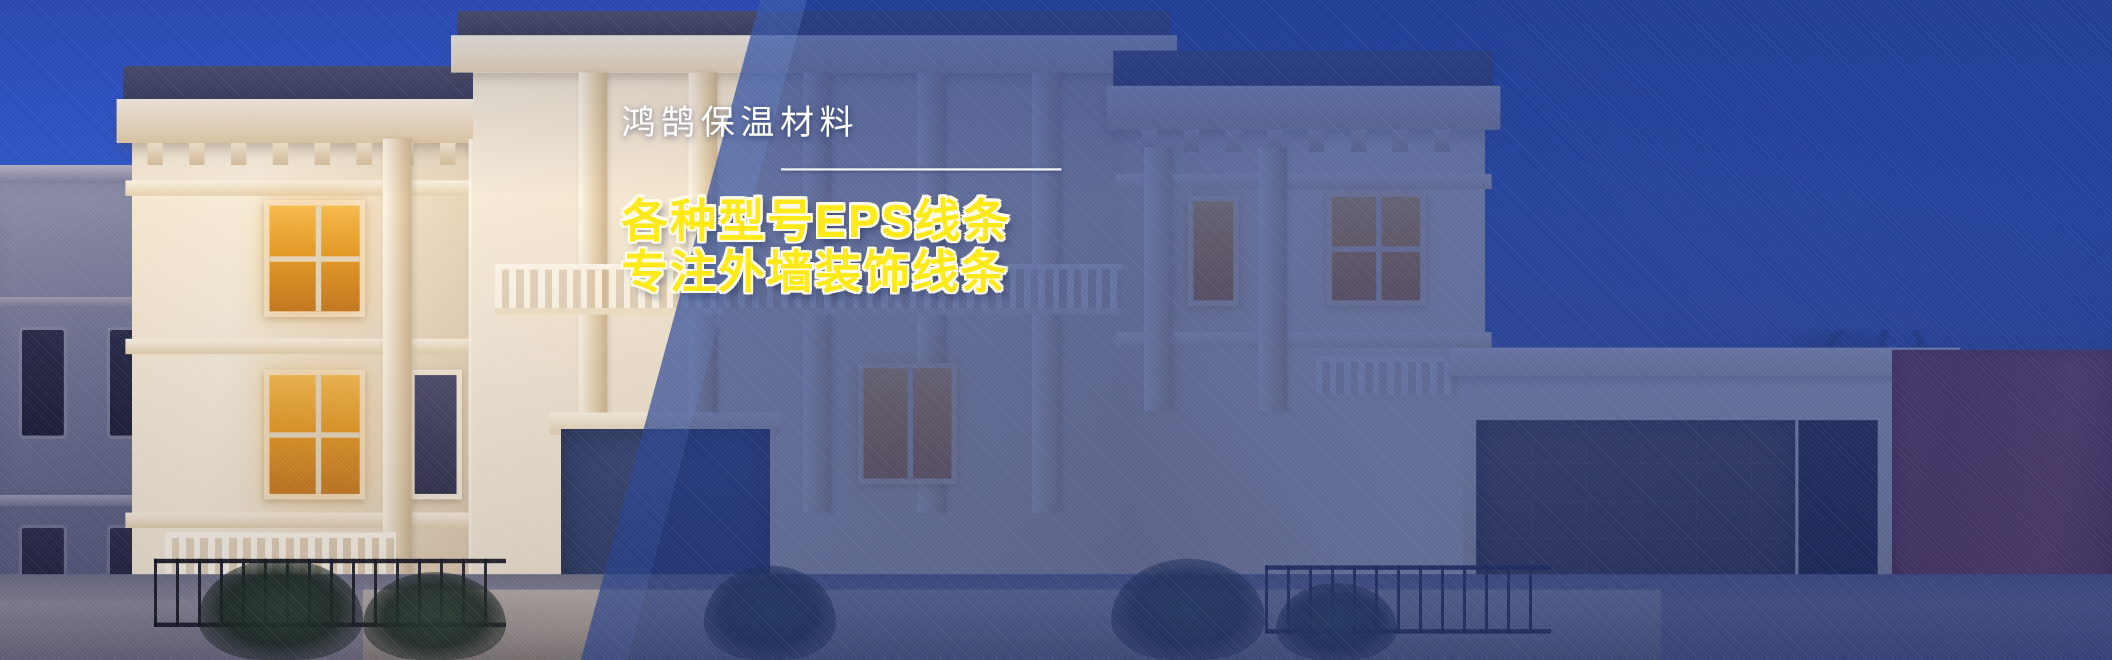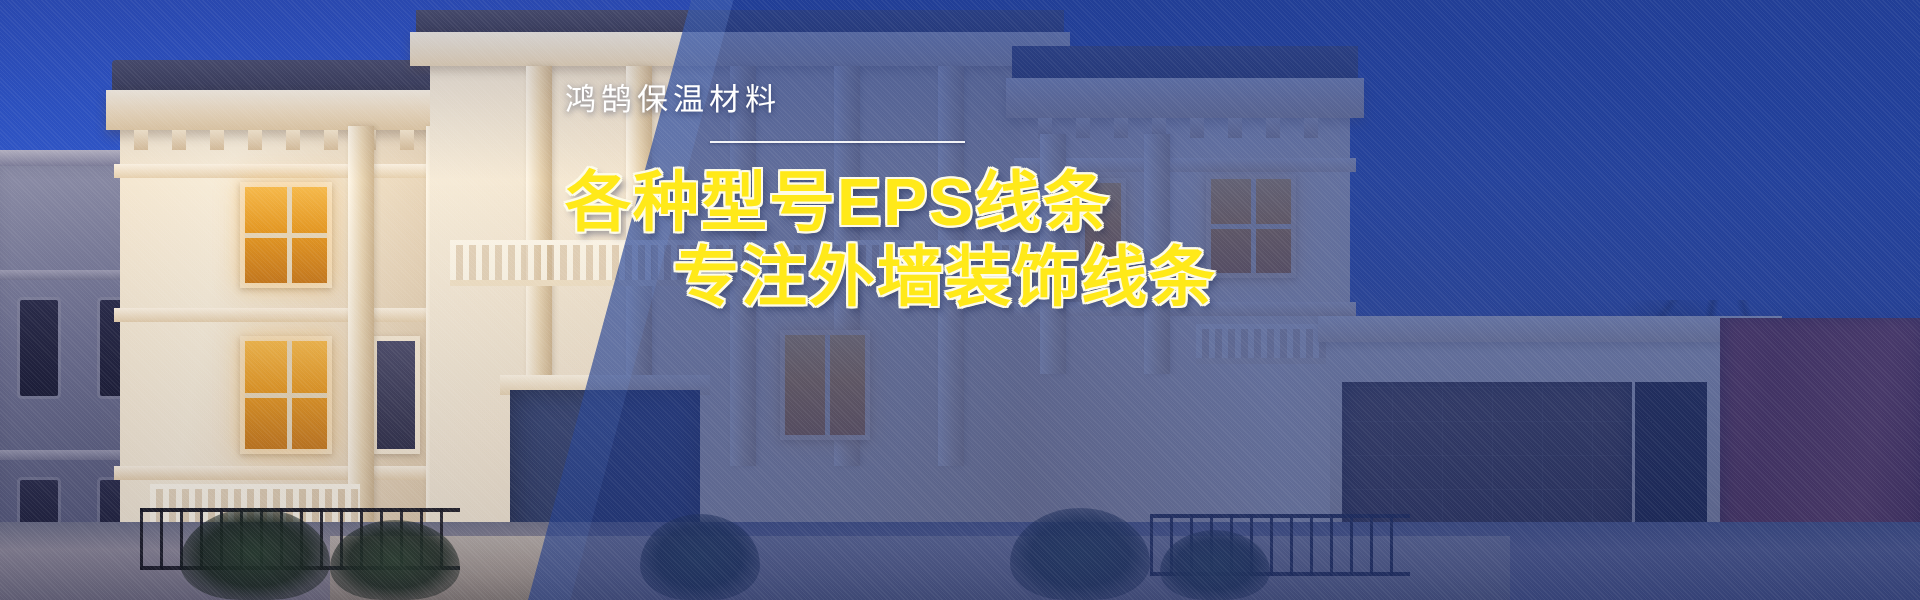--- a/index.html
+++ b/index.html
@@ -236,50 +236,50 @@
   }
   .diag-edge{
     position:absolute; inset:0;
     background:linear-gradient(180deg, rgba(120,160,235,.22), rgba(90,130,210,.10));
     clip-path:polygon(36.0% 0%, 38.2% 0%, 29.7% 100%, 27.5% 100%);
     pointer-events:none;
   }
 
   
   .copy{
-    position:absolute; left:565px; top:84px; width:760px;
+    position:absolute; left:565px; top:96px; width:760px;
     z-index:5;
   }
   .eyebrow{
     font-size:31px; line-height:1;
     letter-spacing:5px;
     color:#ffffff;
     font-weight:400;
     text-shadow:0 2px 6px rgba(10,20,60,.55);
   }
   .rule{
     margin:26px 0 0 145px;
     width:255px; height:2px;
     background:rgba(255,255,255,.92);
     box-shadow:0 1px 3px rgba(10,20,60,.4);
   }
   .headline{
     margin-top:22px;
-    font-size:66px; line-height:1.13;
+    font-size:42px; line-height:1.13;
     font-weight:700;
     letter-spacing:2px;
     color:#ffe919;
     text-shadow:
        2px 0 0 #fdfbe8,  -2px 0 0 #fdfbe8,
        0 2px 0 #fdfbe8,  0 -2px 0 #fdfbe8,
        2px 2px 0 #fdfbe8, -2px -2px 0 #fdfbe8,
        2px -2px 0 #fdfbe8, -2px 2px 0 #fdfbe8,
        4px 5px 7px rgba(18,28,72,.45);
   }
-  .headline .l2{ display:block;text-align:center; }
+  .headline .l2{ display:block; }
   .tagline{
     margin-top:30px;
     font-size:27px; line-height:1;
     letter-spacing:3px;
     color:#ffffff;
     text-shadow:0 2px 6px rgba(10,20,60,.5);
     padding-left:24px;
   }
   .tagline .sep{ padding:0 2px; opacity:.95; }
 </style>

